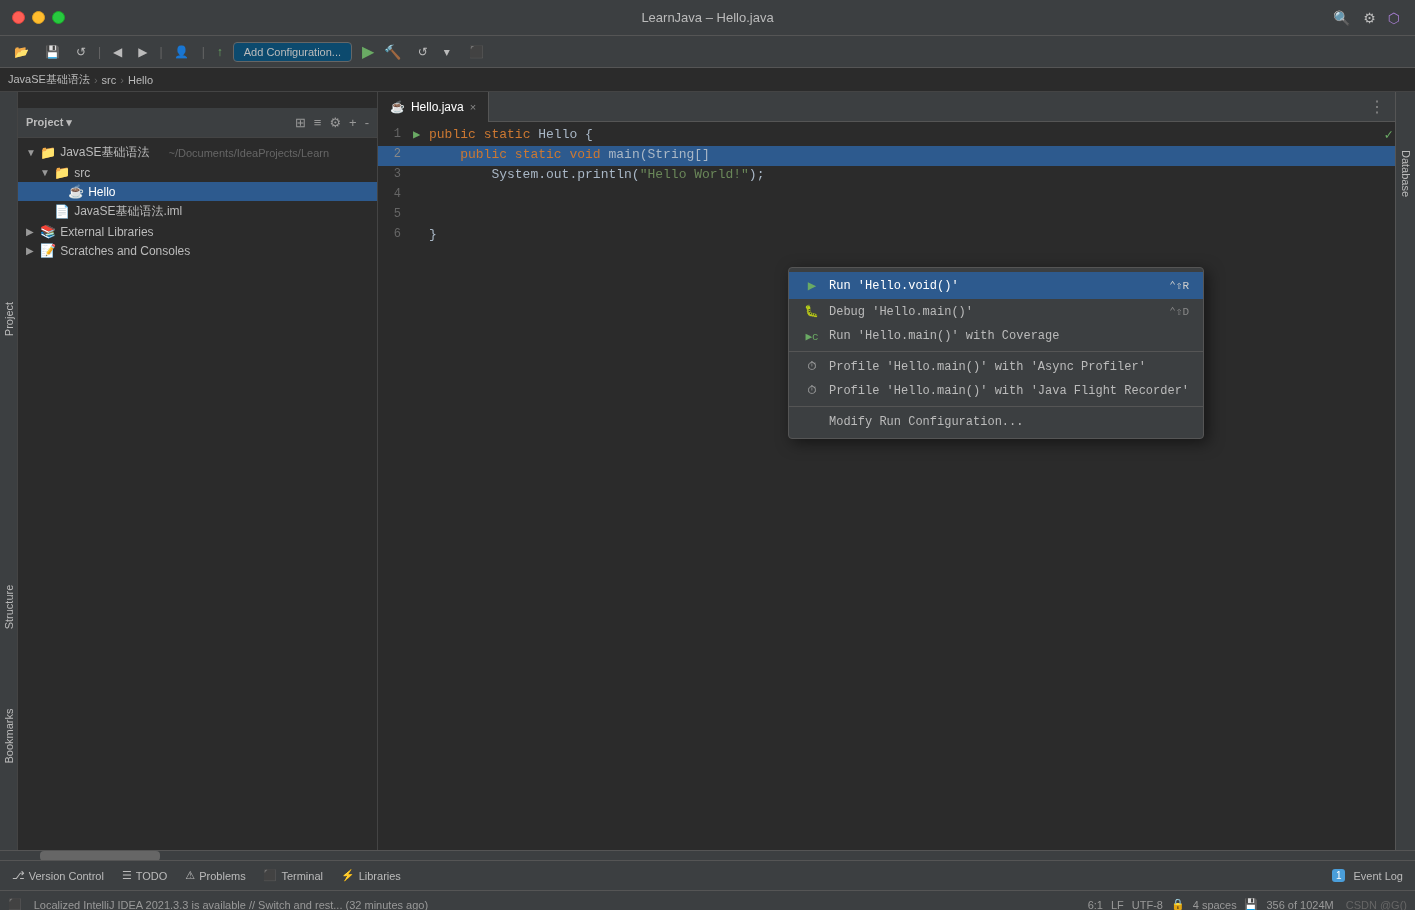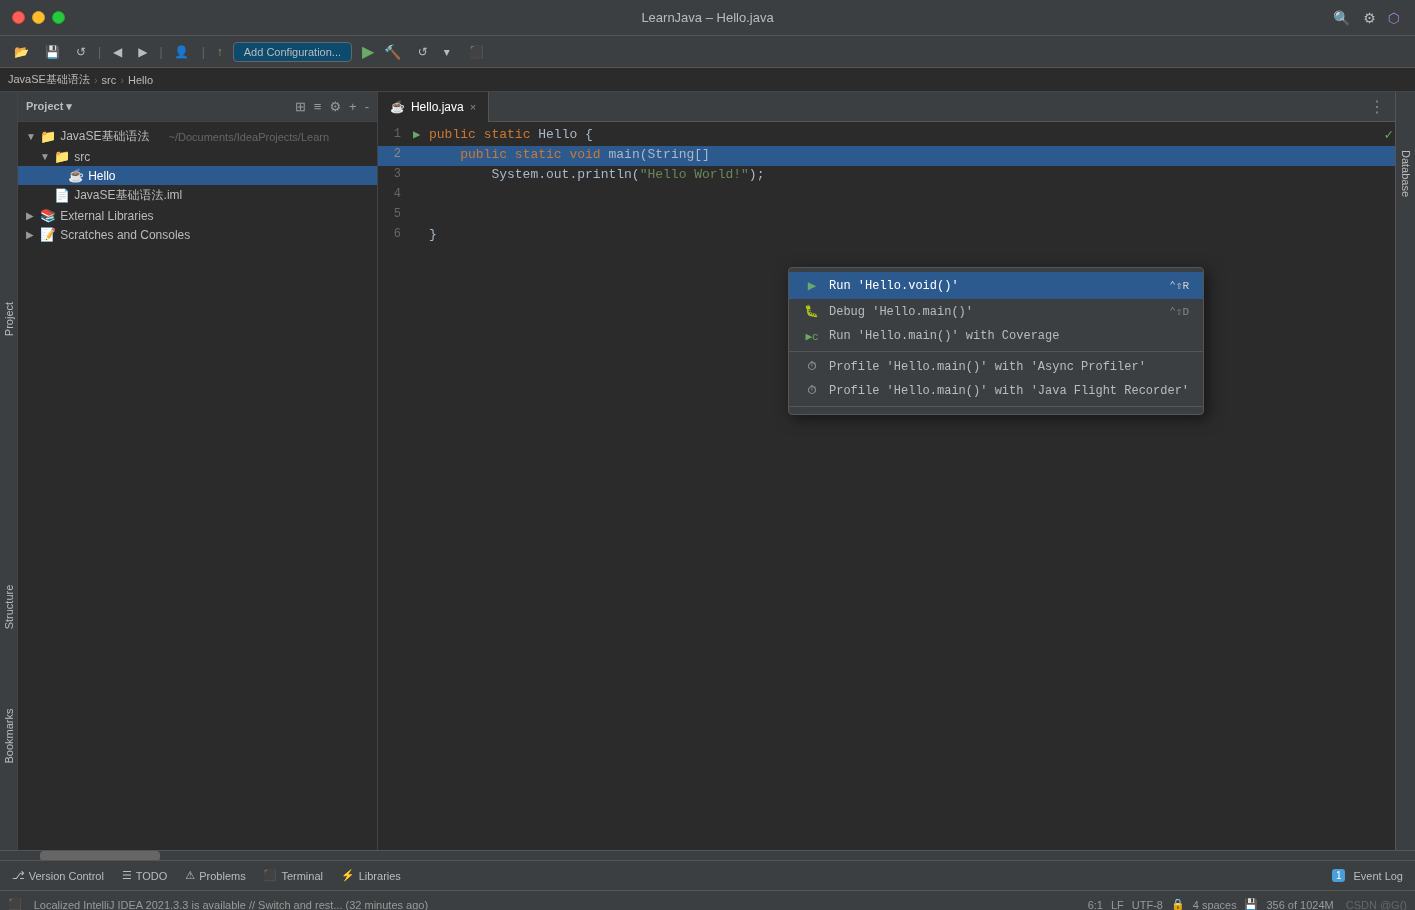--- a/index.html
+++ b/index.html
@@ -117,20 +117,21 @@
       position: relative;
     }
     .sidebar-header {
       height: 30px;
       background: #3c3f41;
       display: flex;
       align-items: center;
       padding: 0 8px;
       border-bottom: 1px solid #444;
       justify-content: space-between;
+      margin-top: 16px;
     }
     .sidebar-title {
       font-size: 11px;
       color: #bbbbbb;
       font-weight: bold;
     }
     .sidebar-icons { display: flex; gap: 8px; }
     .sidebar-icon { color: #999; font-size: 13px; cursor: pointer; }
 
     .project-tree {
@@ -529,20 +530,24 @@
           <span class="menu-item-label">Profile 'Hello.main()' with 'Async Profiler'</span>
         </div>
 
         <div class="menu-item">
           <span class="menu-item-icon" style="font-size:12px;">⏱</span>
           <span class="menu-item-label">Profile 'Hello.main()' with 'Java Flight Recorder'</span>
         </div>
 
         <div class="menu-sep"></div>
 
+        <div class="menu-item">
+          <span class="menu-item-icon"></span>
+          <span class="menu-item-label">Modify Run Configuration...</span>
+        </div>
       </div>
 
       <div style="position:absolute; top:4px; right:2px;">
         <span style="color:#6aaa64; font-size:14px;">✓</span>
       </div>
     </div>
   </div>
 
   <div style="width:20px; background:#3c3f41; border-left:1px solid #555; display:flex; flex-direction:column; align-items:center; padding-top:50px;">
     <span style="writing-mode:vertical-rl; font-size:11px; color:#bbbbbb; cursor:pointer; padding:8px 3px;">Database</span>

